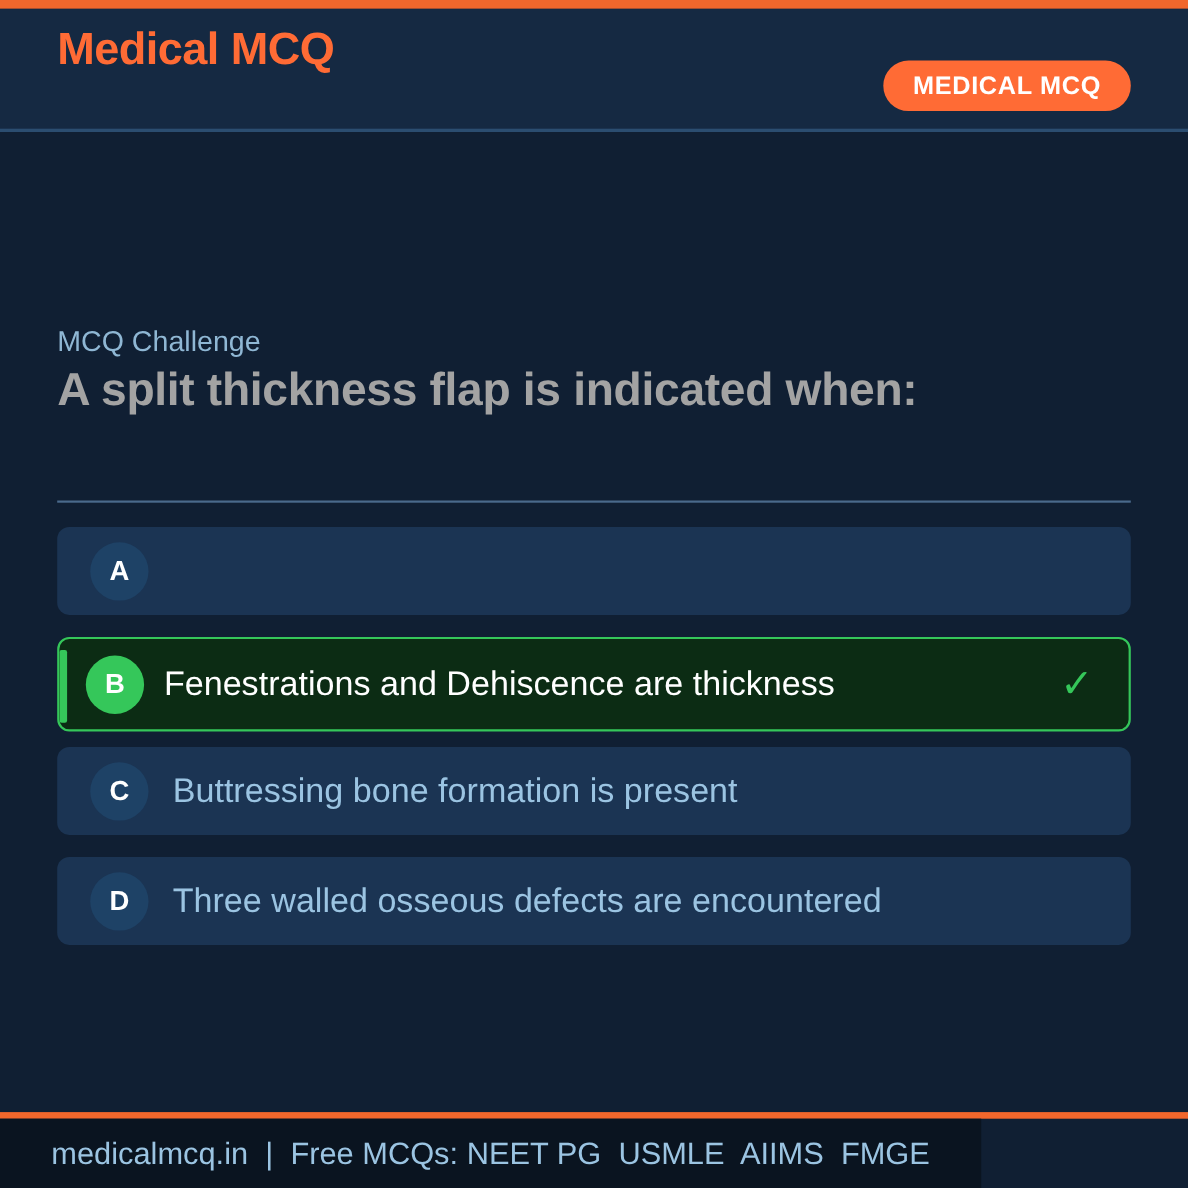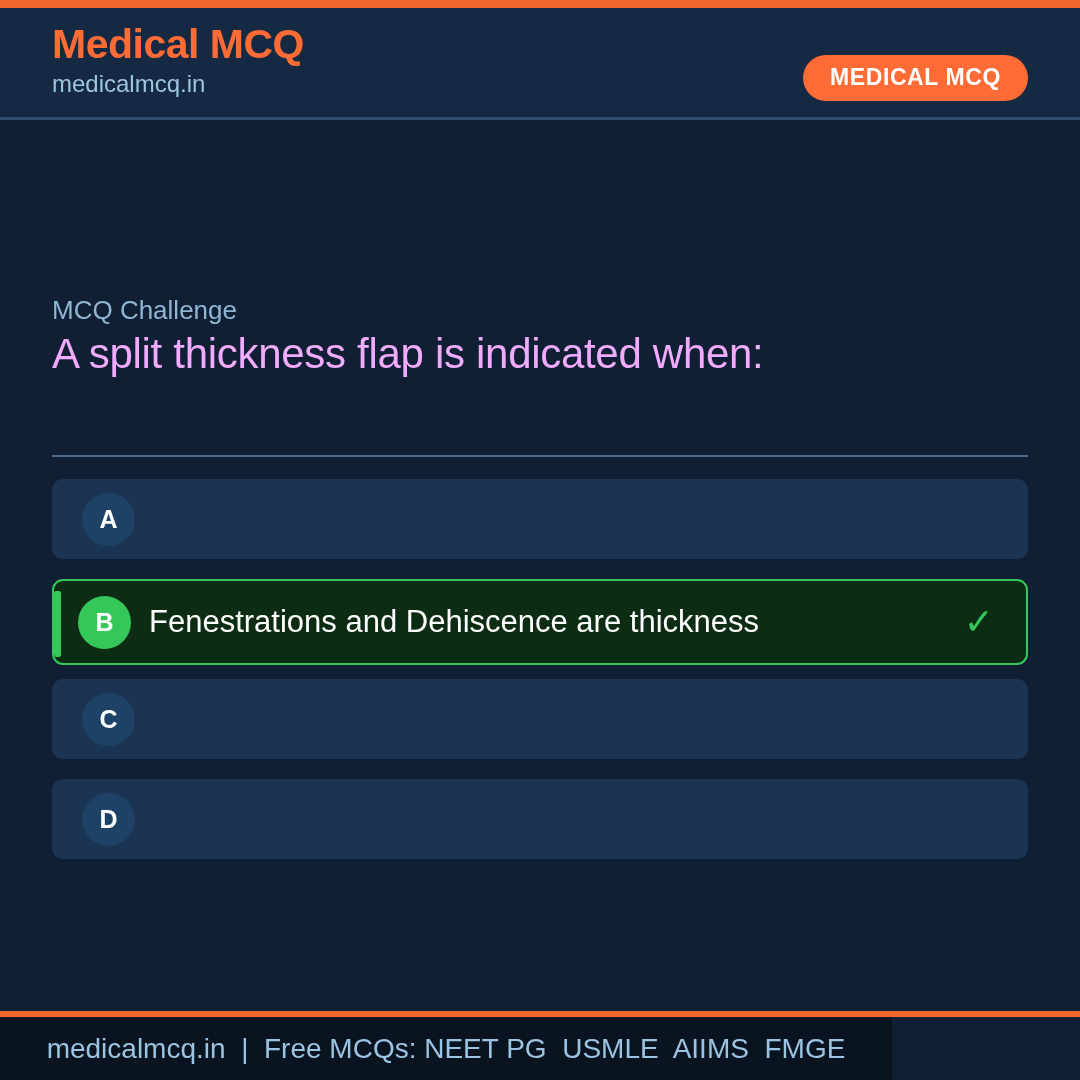--- a/index.html
+++ b/index.html
@@ -51,22 +51,22 @@
     position:absolute; left:0; top:123px;
     width:1080px; height:888px;
   }
   .eyebrow {
     position:absolute; left:52px; top:172px;
     font-size:26px; color:#8FB7D4;
   }
   .question {
     position:absolute; left:52px; top:204px;
     width:976px;
-    font-size:42px; font-weight:normal;
-    color:#f0abfc; line-height:1.28;
+    font-size:42px; font-weight:bold;
+    color:#a3a3a3; line-height:1.28;
     letter-spacing:-0.3px;
   }
   .divider {
     position:absolute; left:52px; top:332px;
     width:976px; height:2px;
     background:#4A6A8C;
   }
 
   
   .options {
@@ -145,21 +145,20 @@
   }
 </style>
 </head>
 <body>
 
 <div class="top-accent"></div>
 
 <div class="header">
   <div class="brand-block">
     <div class="brand-title">Medical MCQ</div>
-    <div class="brand-sub">medicalmcq.in</div>
   </div>
   <div class="header-pill">MEDICAL MCQ</div>
 </div>
 
 <div class="content">
   <div class="eyebrow">MCQ Challenge</div>
   <div class="question">A split thickness flap is indicated when:</div>
   <div class="divider"></div>
 
   <div class="options">
@@ -173,26 +172,28 @@
     <div class="option correct">
       <div class="accent-bar"></div>
       <div class="badge">B</div>
       <div class="opt-text">Fenestrations and Dehiscence are thickness</div>
       <div class="check">✓</div>
     </div>
 
     <div class="option">
 
       <div class="badge">C</div>
+      <div class="opt-text">Buttressing bone formation is present</div>
 
     </div>
 
     <div class="option">
 
       <div class="badge">D</div>
+      <div class="opt-text">Three walled osseous defects are encountered</div>
 
     </div>
 
   </div>
 </div>
 
 <div class="footer-rule"></div>
 <div class="footer">
   <div class="footer-text">medicalmcq.in  |  Free MCQs: NEET PG  USMLE  AIIMS  FMGE</div>
 </div>

